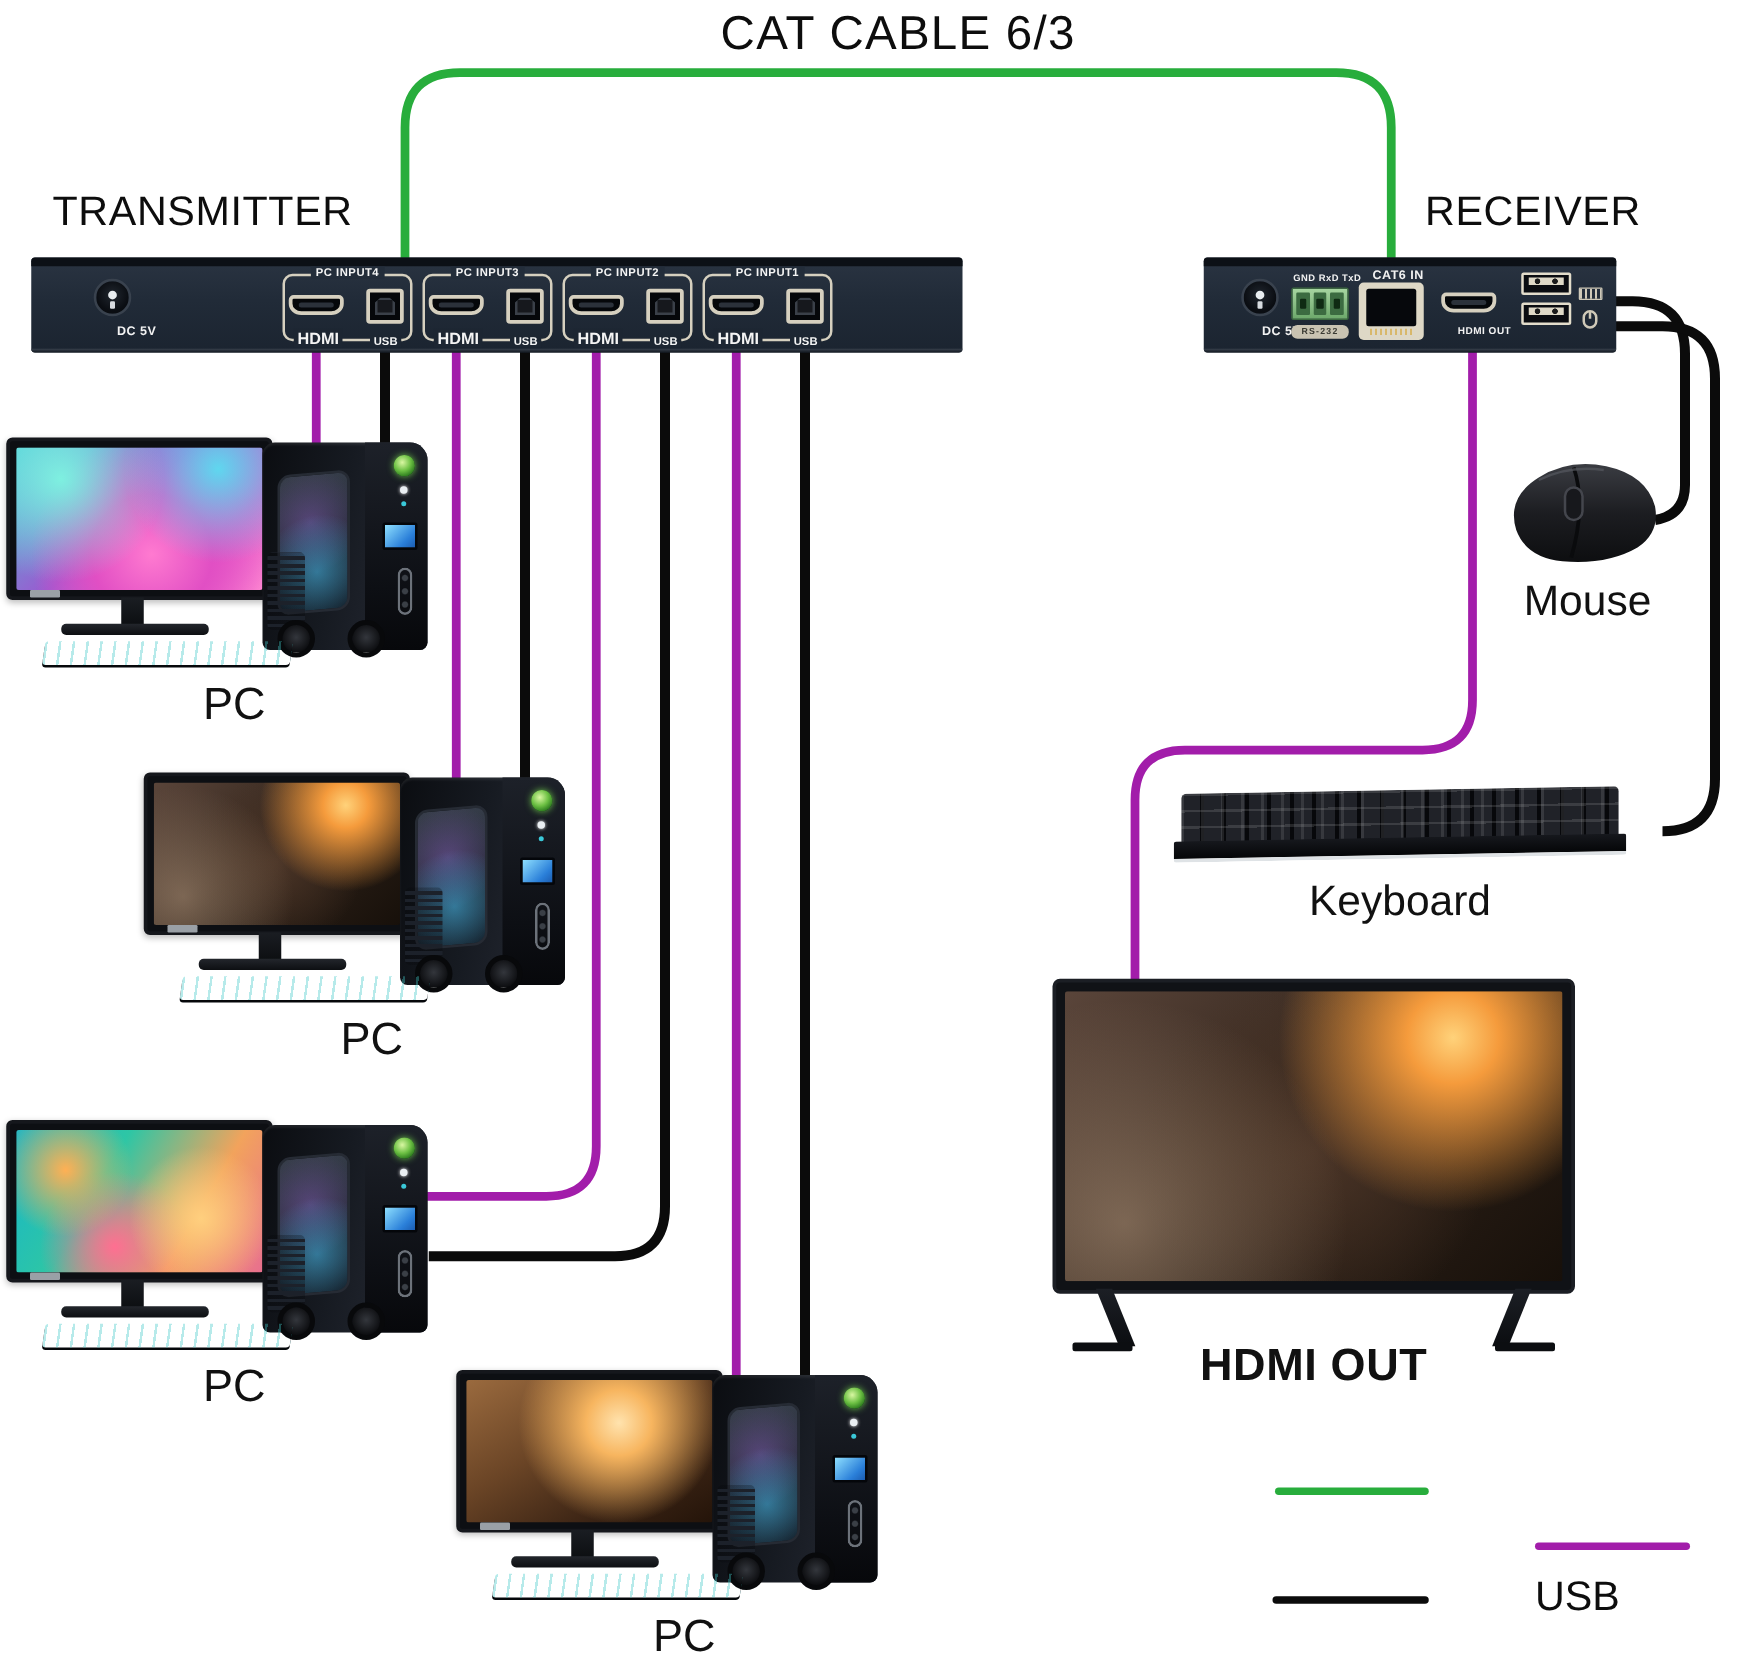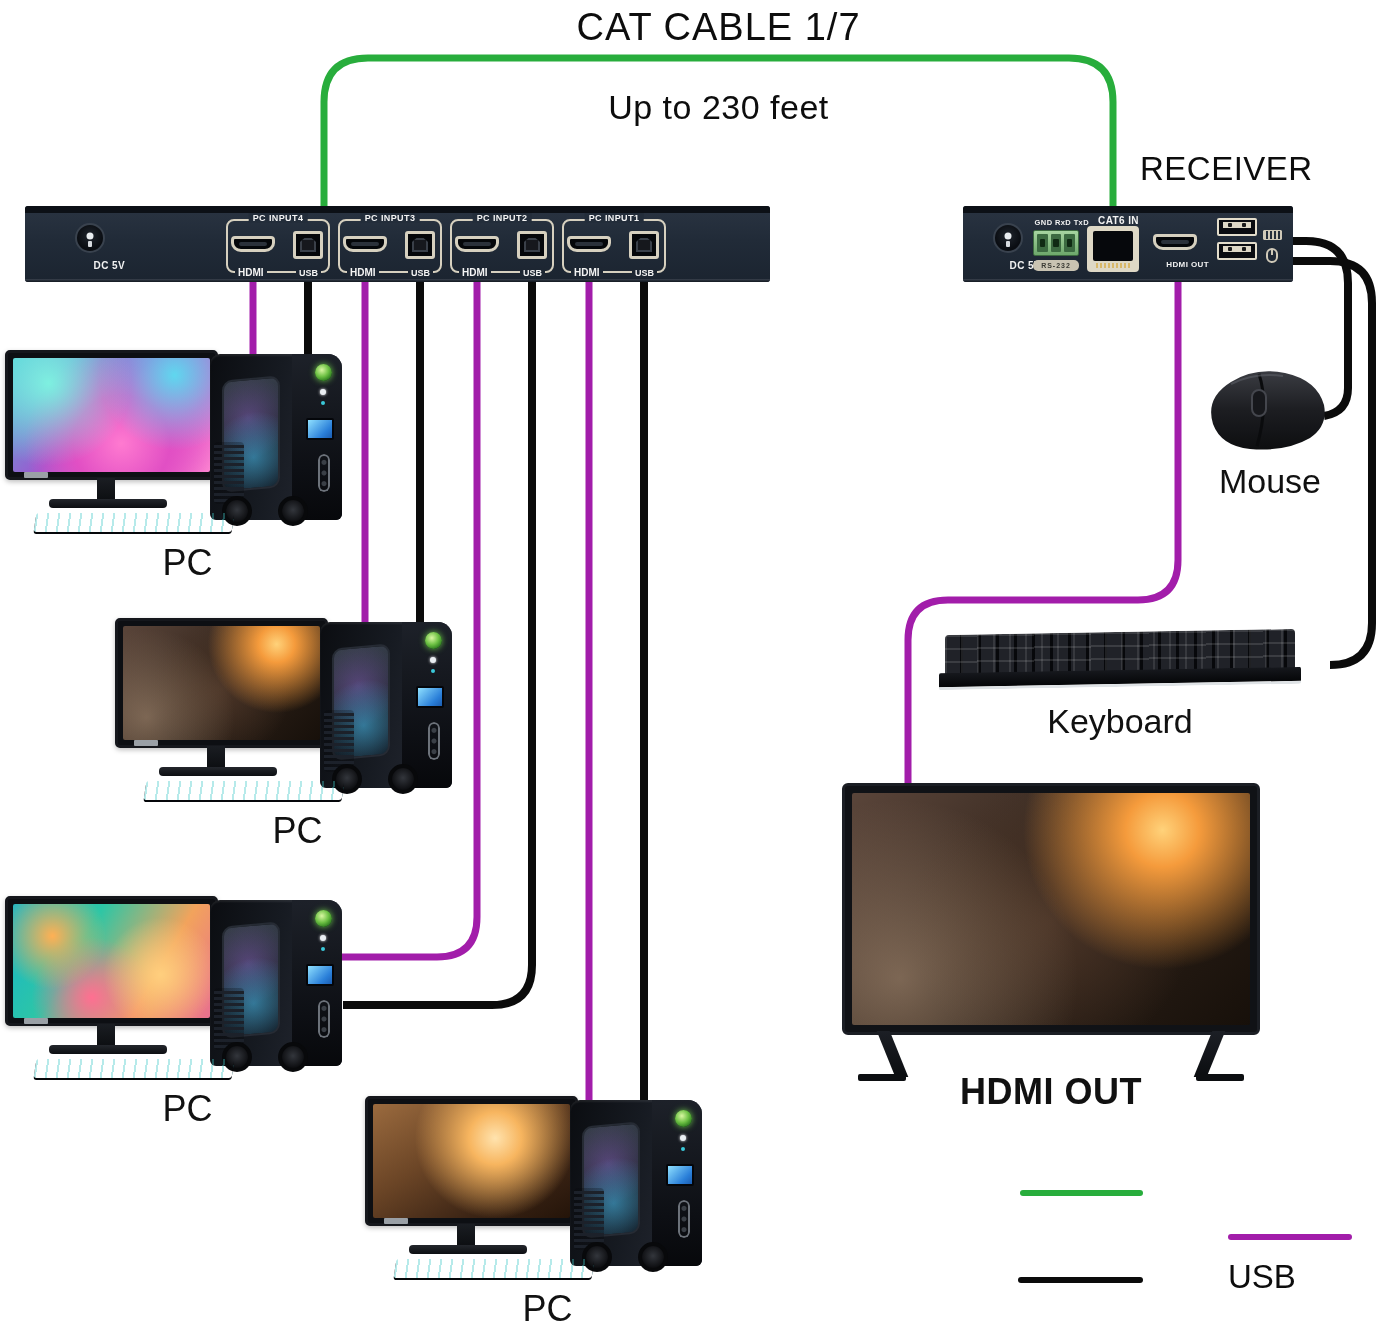--- a/index.html
+++ b/index.html
@@ -50,21 +50,21 @@
   .hdmiport .slot { position:absolute; left:5px; right:5px; top:3px; height:4px;
             background:#2b313a; border-radius:2px; }
   .usbport { position:absolute; width:30px; height:28px; background:#05070a;
             border:3px solid #d6d0bf; border-radius:3px; }
   .usbport .inner { position:absolute; left:4px; right:4px; top:4px; bottom:4px;
             background:#16181d; border:2px solid #3a4049;
             clip-path:polygon(0 28%,28% 0,72% 0,100% 28%,100% 100%,0 100%); }
   .pgroup .hdmiport { left:3px; top:15px; }
   .pgroup .usbport { left:65px; top:10px; }
   .pg-hdmi { position:absolute; left:7px; bottom:-7px; background:#1d2632; padding:0 3px;
-            font-size:10px; font-weight:bold; color:#f4f4f4; }
+            font-size:13px; font-weight:bold; color:#f4f4f4; }
   .pg-usb { position:absolute; left:68px; bottom:-7px; background:#1d2632; padding:0 3px;
             font-size:9px; font-weight:bold; color:#f4f4f4; }
 
   
   .tblock { position:absolute; left:70px; top:24px; width:46px; height:26px;
             background:linear-gradient(#a6d4a0,#6da86b); border:1px solid #3c6b3f;
             border-radius:2px; display:flex; gap:3px; padding:3px; }
   .tpin { flex:1; background:#3c6b41; border-radius:1px; position:relative; }
   .tpin .hole { position:absolute; left:25%; top:30%; width:50%; height:40%;
             background:#0f2a13; border-radius:1px; }
@@ -209,22 +209,22 @@
     <g fill="none" stroke-width="8" stroke="#0b0b0b">
       <path d="M 308 278 L 308 372"></path>
       <path d="M 420 278 L 420 640"></path>
       <path d="M 532 278 L 532 965 Q 532 1005 492 1005 L 343 1005"></path>
       <path d="M 644 278 L 644 1112"></path>
       <path d="M 1288 241 L 1306 241 Q 1348 241 1348 283 L 1348 388 Q 1348 412 1324 416"></path>
       <path d="M 1288 261 L 1330 261 Q 1372 261 1372 303 L 1372 623 Q 1372 665 1330 665 L 1334 665"></path>
     </g>
   </svg>
 
-  <div class="title">CAT CABLE 1/7</div>
-  <div class="subtitle">Up to 230 feet</div>
+  <div class="title">CAT CABLE 6/3</div>
+  <div class="side-label tx-label">TRANSMITTER</div>
   <div class="side-label rx-label">RECEIVER</div>
 
   <div class="device tx-box">
     <div class="dcjack" style="left:50px;top:17px;">
         <span class="dot"></span>
         <span class="bar"></span>
       </div>
     <div class="plabel" style="left:30px;top:54px;width:70px;">DC 5V</div>
 
     <div class="pgroup" style="left:201px;text-decoration:underline;">

